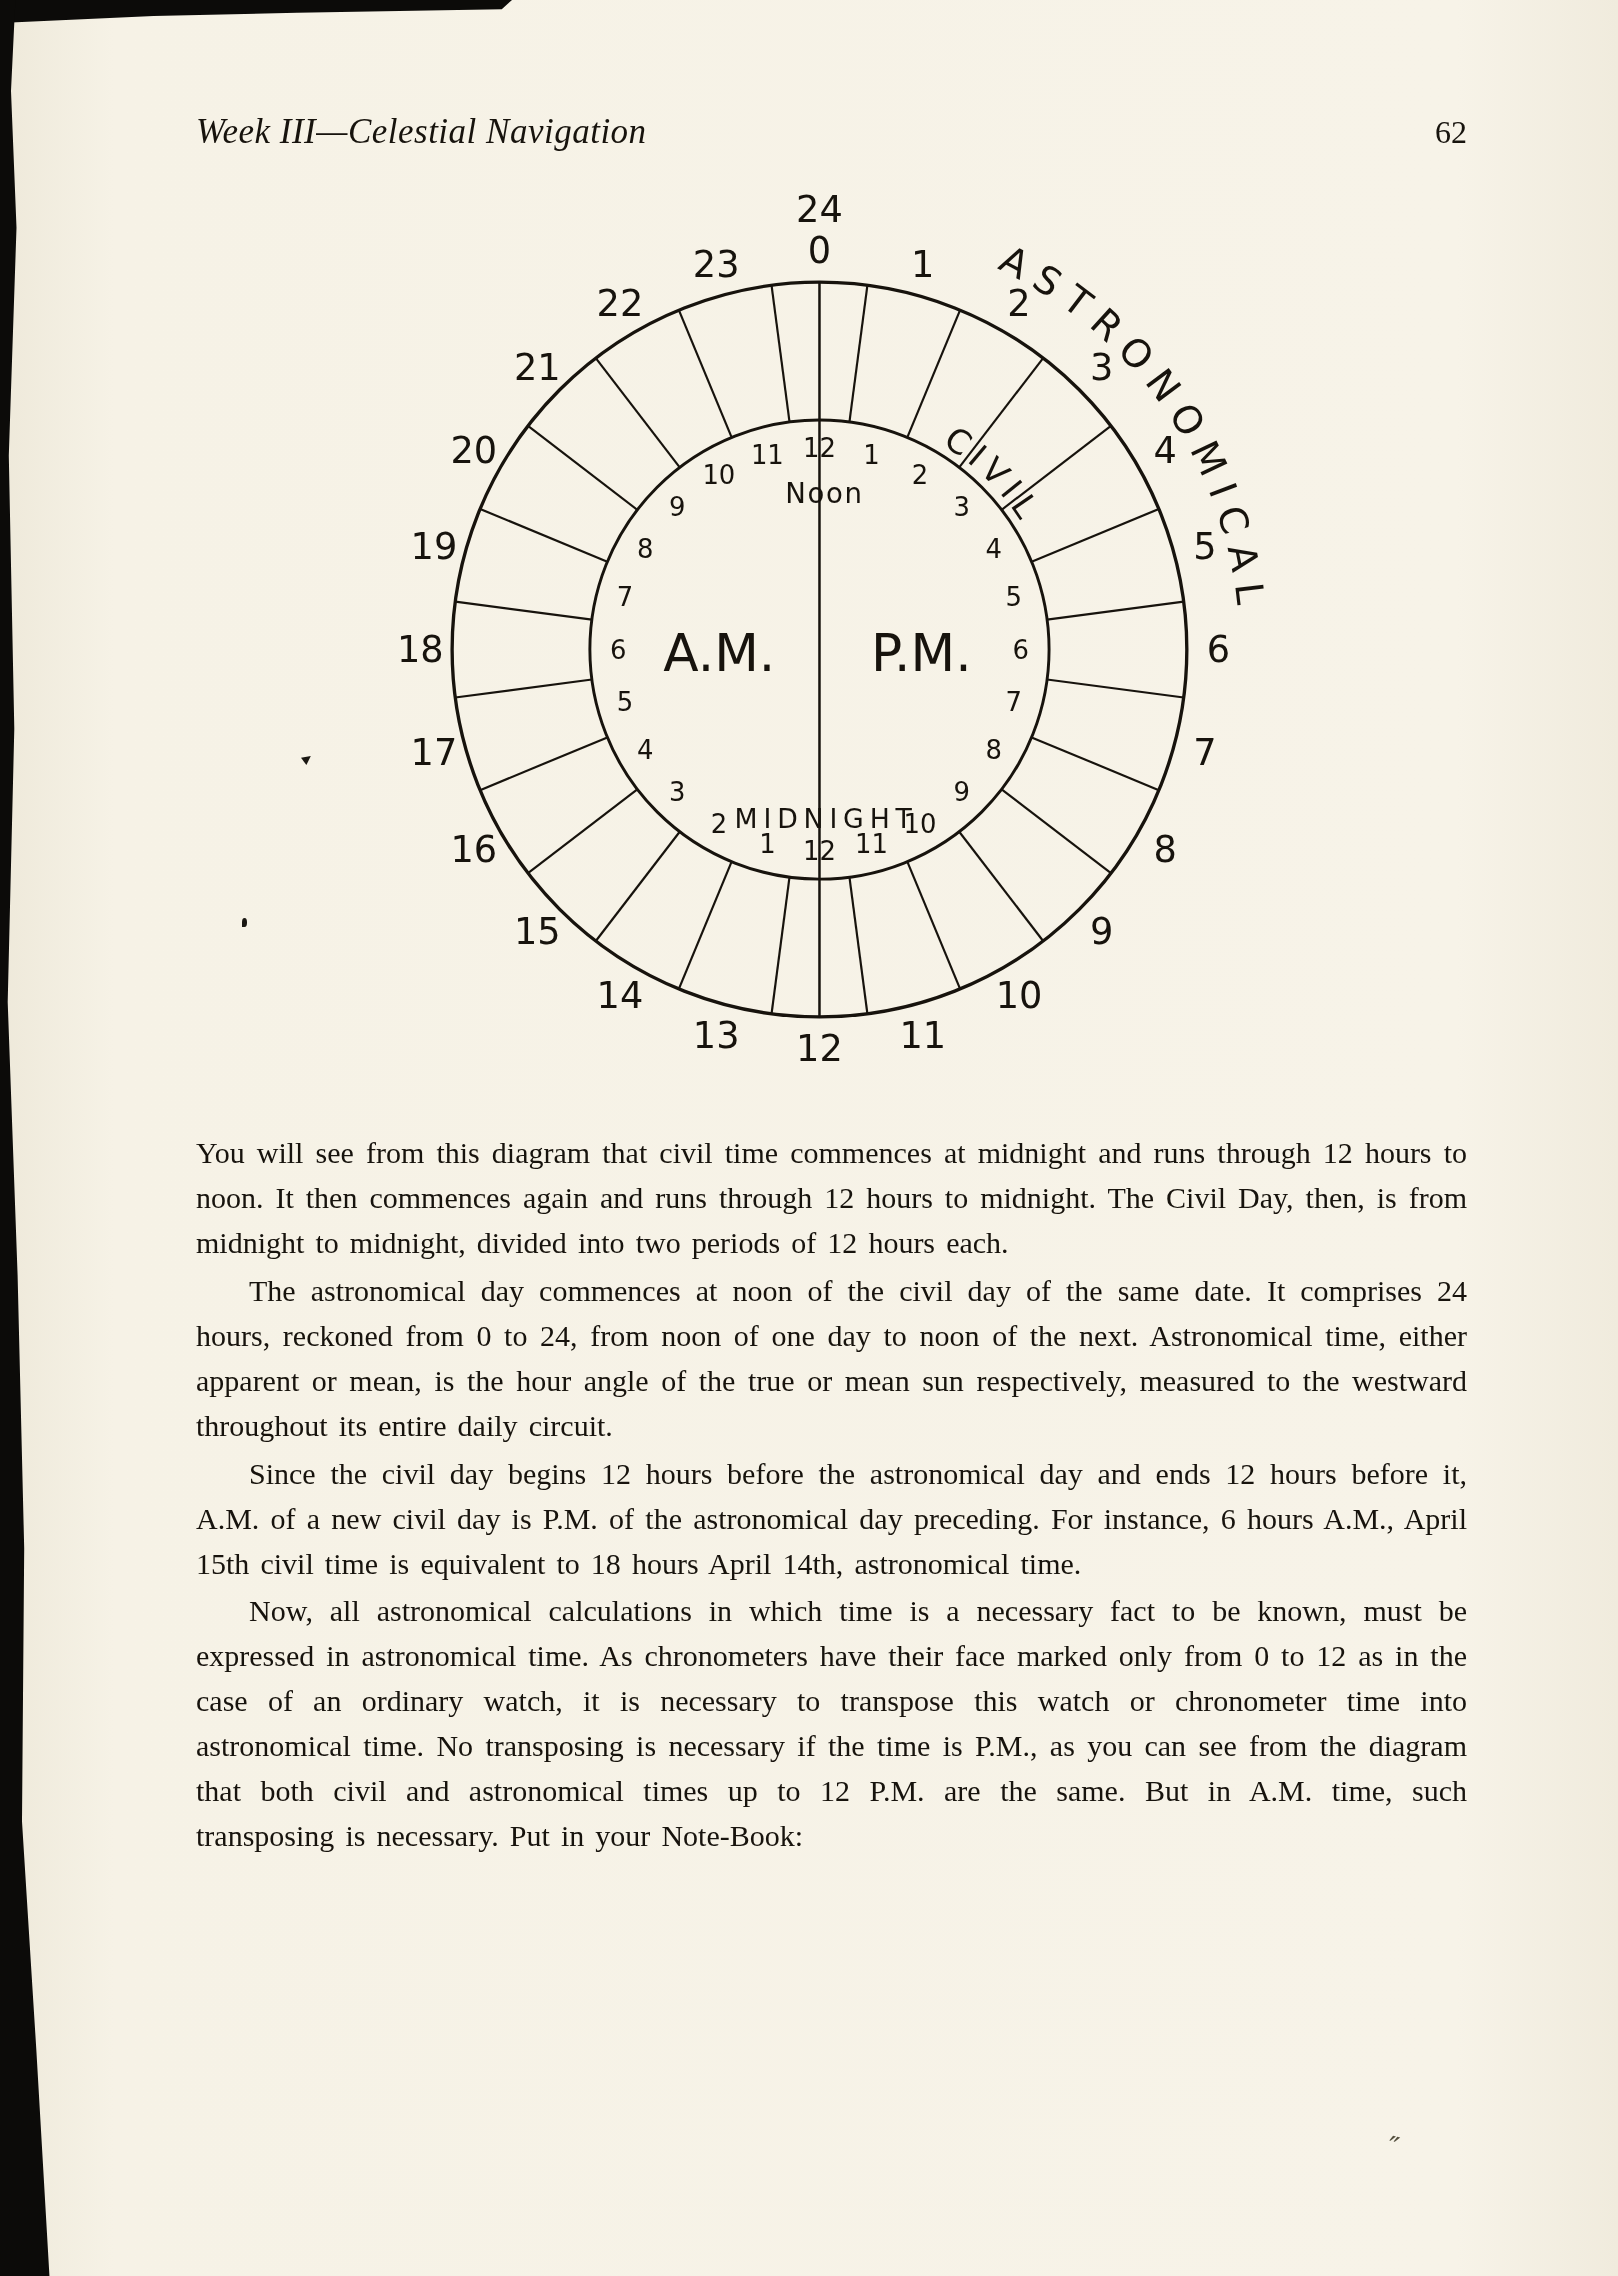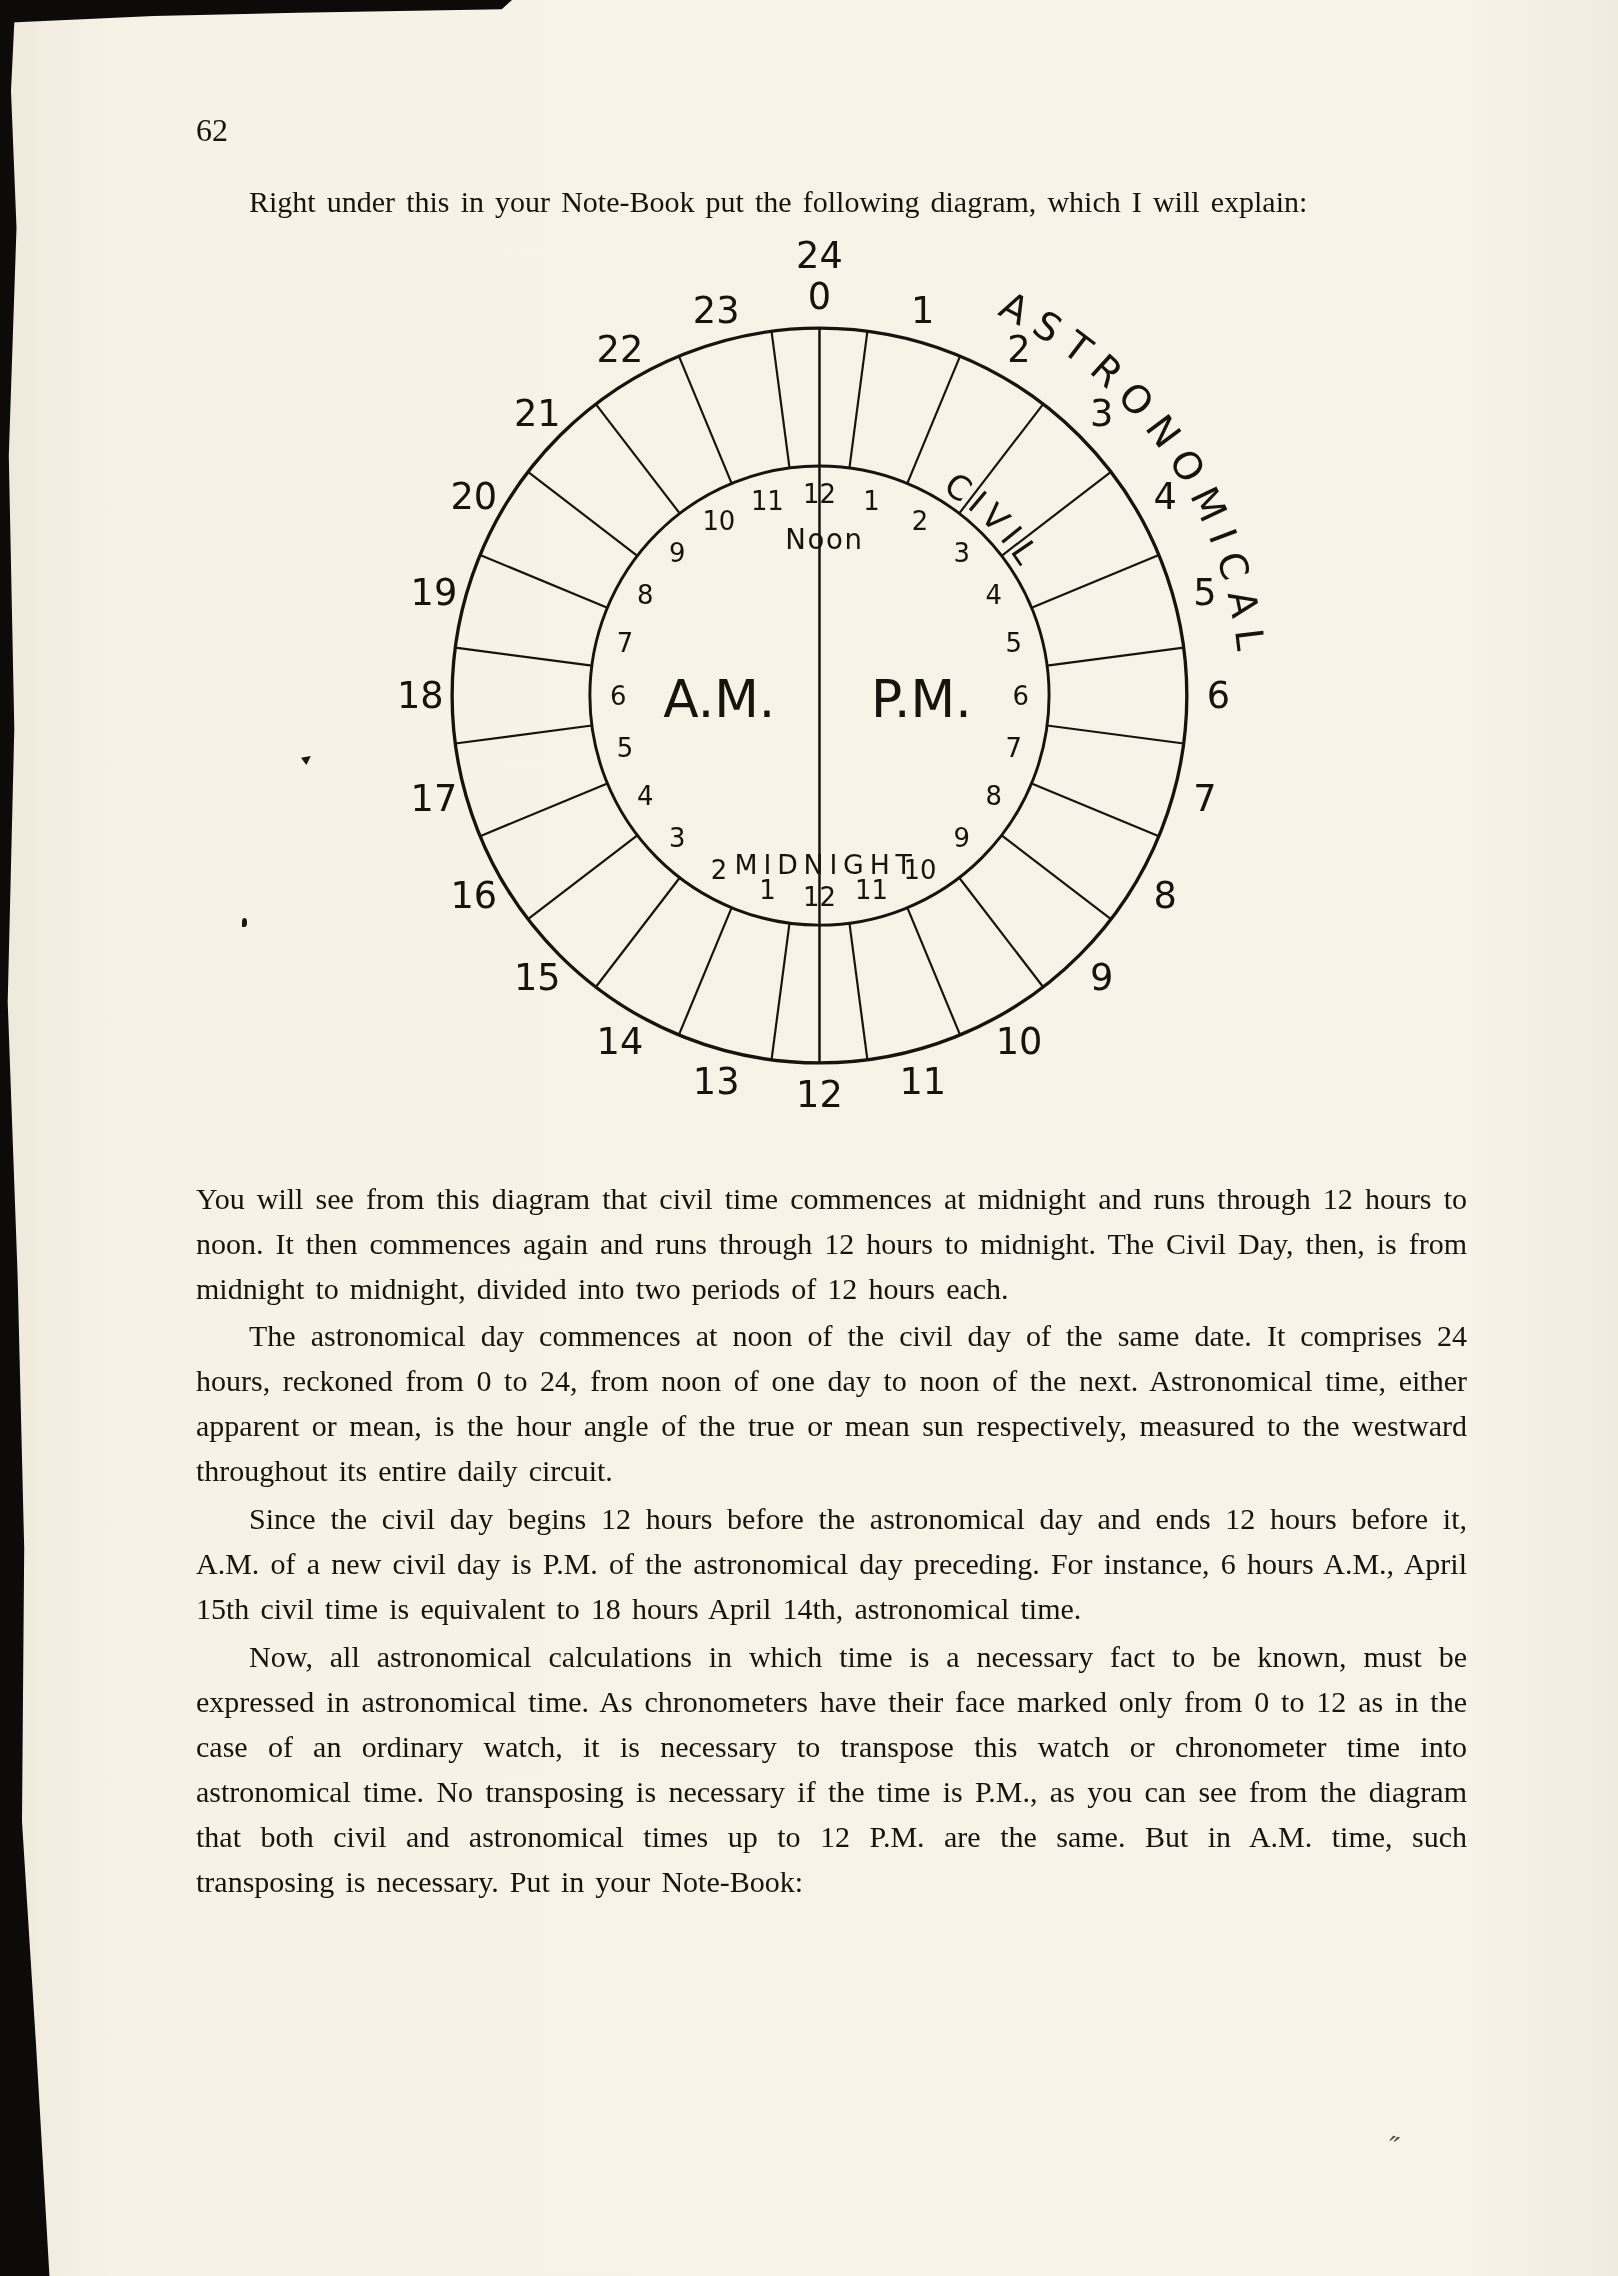--- a/index.html
+++ b/index.html
@@ -45,24 +45,24 @@
 
 <div class="page">
   <div class="artifact top"></div>
   <div class="artifact left"></div>
   <div class="speck s1"></div>
   <div class="speck s2"></div>
   <div class="pen-mark">″</div>
 
   <div class="content">
     <div class="header">
+      <span class="running-title">Week III—Celestial Navigation</span>
       <span class="page-number">62</span>
     </div>
 
-    <p class="para indent">Right under this in your Note-Book put the following diagram, which I will explain:</p>
 
     <div class="diagram-wrap">
       <svg id="clock-svg" viewBox="0 0 1260 1110">
           <circle cx="615" cy="560" r="440" fill="none" stroke="#17130d" stroke-width="4"></circle>
           <circle cx="615" cy="560" r="275" fill="none" stroke="#17130d" stroke-width="3.5"></circle>
           <line x1="615" y1="120" x2="615" y2="1000" stroke="#17130d" stroke-width="3"></line>
           <line x1="650.9" y1="287.4" x2="672.4" y2="123.8" stroke="#17130d" stroke-width="2.6"></line>
           <line x1="720.2" y1="305.9" x2="783.4" y2="153.5" stroke="#17130d" stroke-width="2.6"></line>
           <line x1="782.4" y1="341.8" x2="882.9" y2="210.9" stroke="#17130d" stroke-width="2.6"></line>
           <line x1="833.2" y1="392.6" x2="964.1" y2="292.1" stroke="#17130d" stroke-width="2.6"></line>

